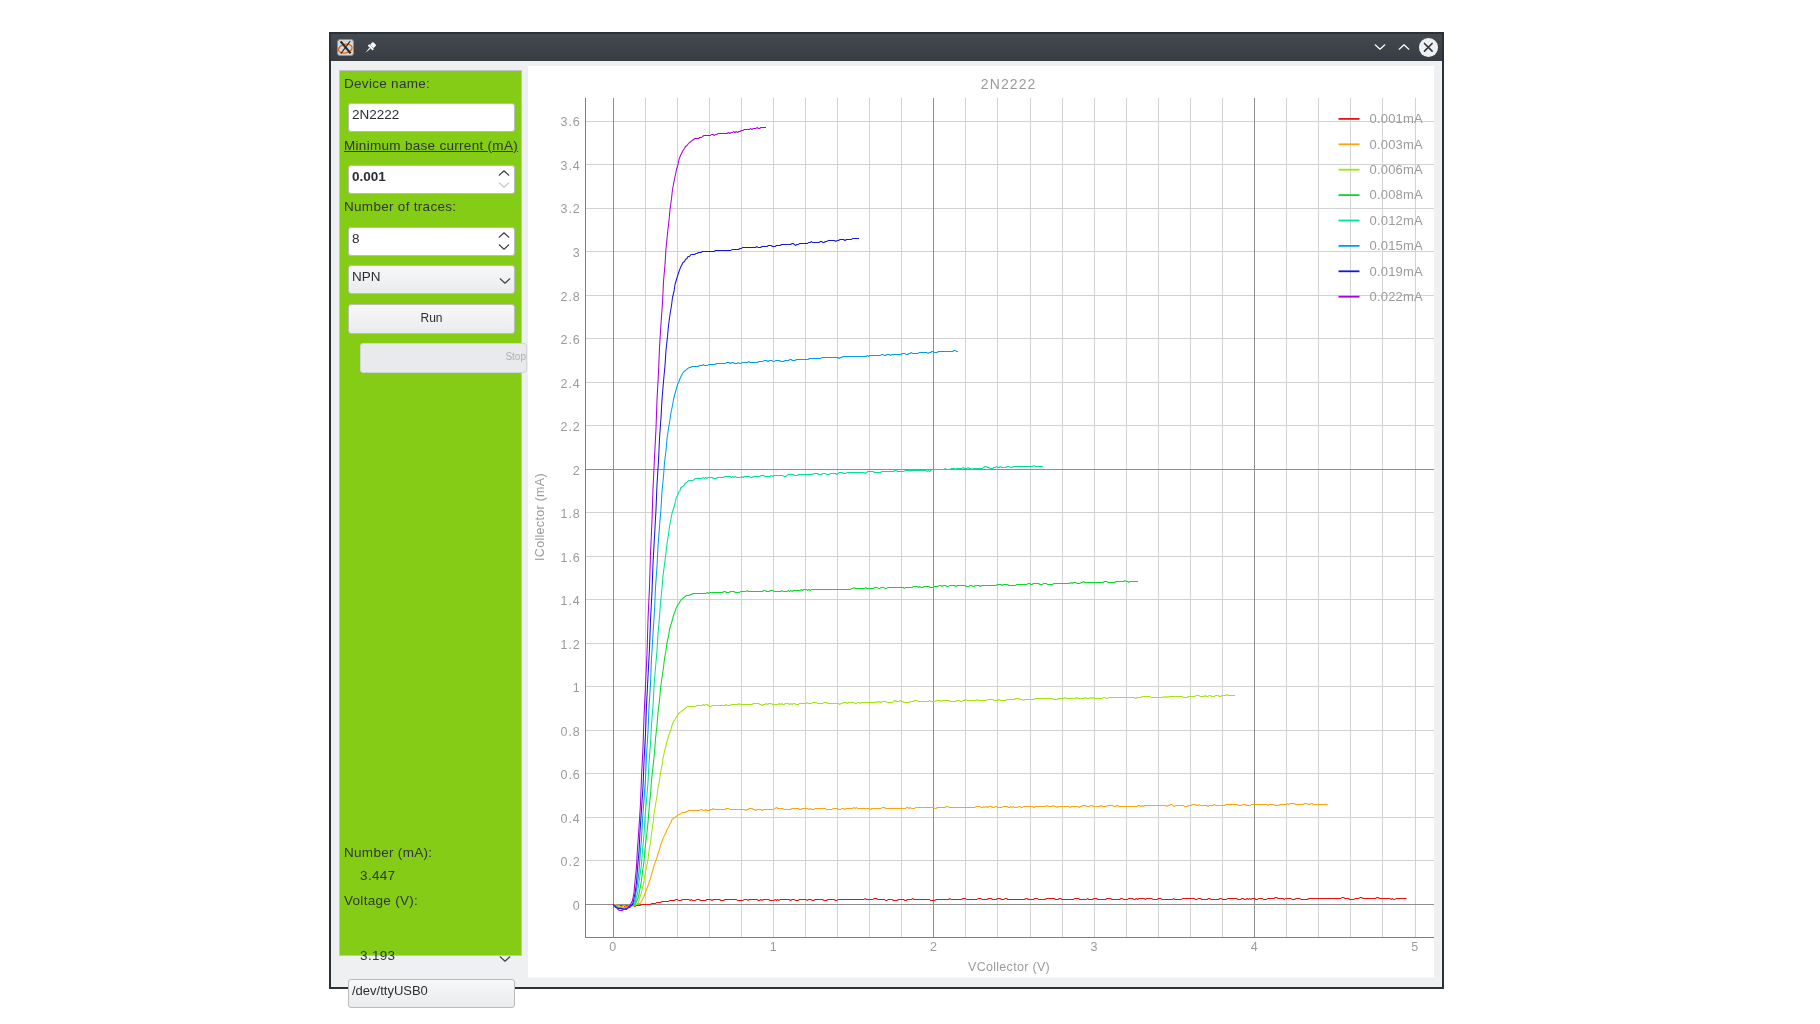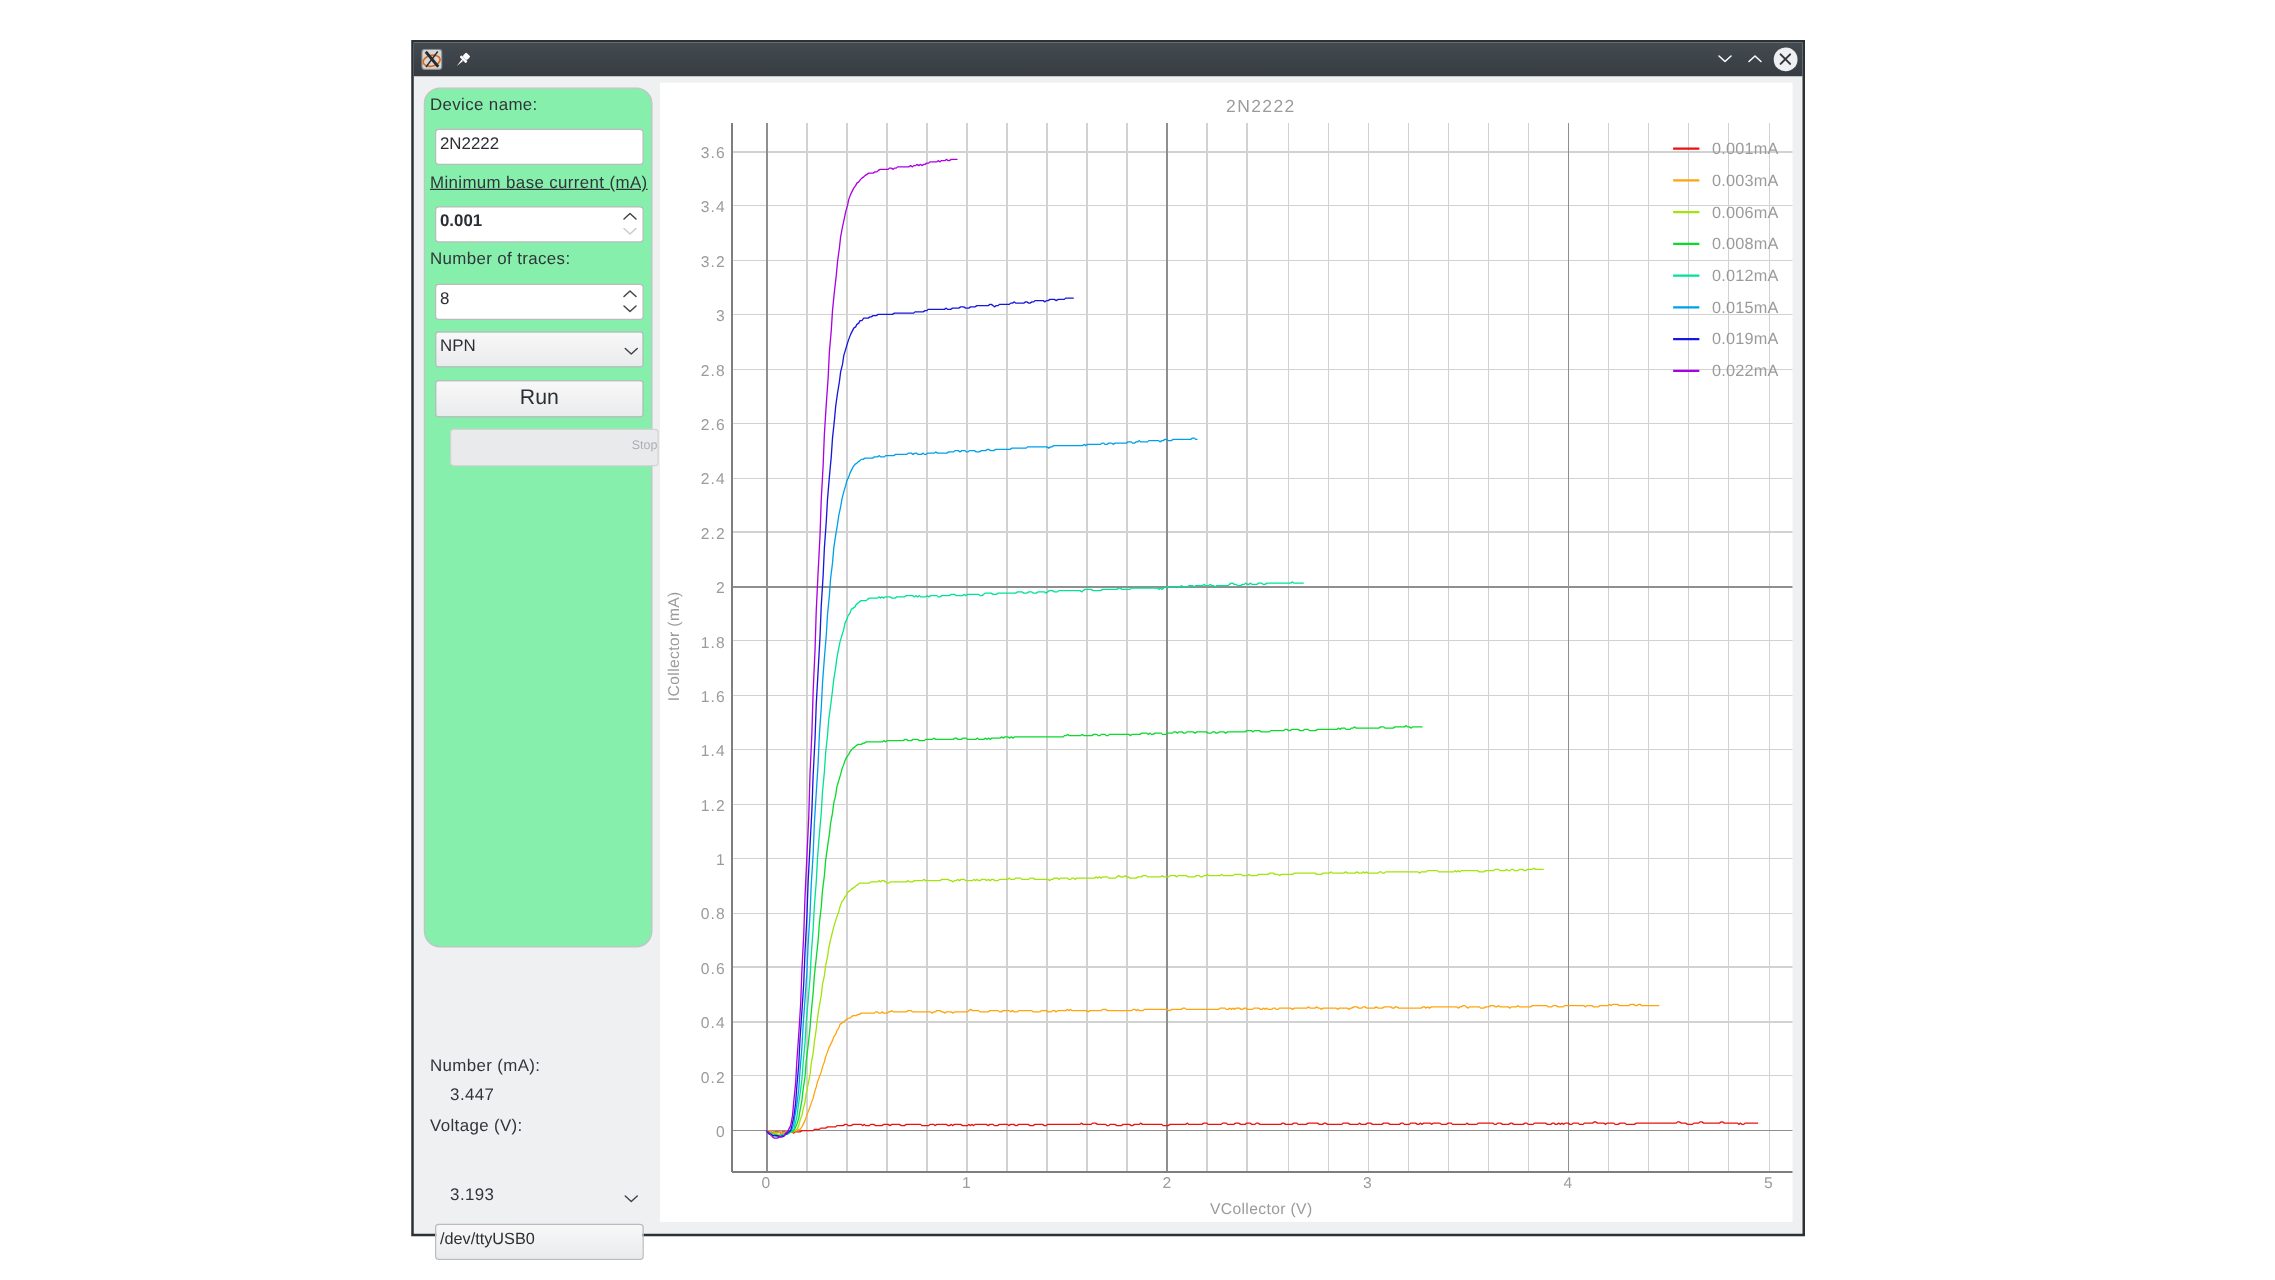--- a/index.html
+++ b/index.html
@@ -29,21 +29,21 @@
       </svg>
     <svg style="position:absolute;left:1066.6px;top:9.200000000000003px" width="12" height="8" viewBox="0 0 12 8">
         <path d="M1.2 6.2 L6 1.8 L10.8 6.2" stroke="#fcfcfc" stroke-width="1.25" fill="none" stroke-linecap="round" stroke-linejoin="round"></path>
       </svg>
     <div class="abs" style="left:1088px;top:4.299999999999997px;width:18.6px;height:18.6px;border-radius:50%;background:#eff0f1"></div>
     <svg class="abs" style="left:1088px;top:4.299999999999997px" width="18.6" height="18.6" viewBox="0 0 18.6 18.6">
       <path d="M5.5 5.5 L13.1 13.1 M13.1 5.5 L5.5 13.1" stroke="#33383d" stroke-width="1.65" stroke-linecap="round"></path>
     </svg>
   </div>
 
-  <div class="abs" style="left:7.8px;top:36.2px;width:183.7px;height:688px;background:#86efac;border:1px solid #c1c3c4;border-radius:13px;">
+  <div class="abs" style="left:7.8px;top:36.2px;width:183.7px;height:886px;background:#84cc16;border:1px solid #c1c3c4;border-radius:0;">
     <div class="lbl" style="left:4.2px;top:5.8px;">Device name:</div>
     <div class="abs" style="left:8.2px;top:31.8px;width:167px;height:29px;background:#fff;border:1px solid #b9bbbc;border-radius:3px;font-size:13.5px;color:#2b2f33;line-height:21px;padding-left:3px;">2N2222</div>
     <div class="lbl" style="left:4.2px;top:67.6px;text-decoration:underline;">Minimum base current (mA)</div>
     <div class="abs" style="left:8.2px;top:93.8px;width:167px;height:29px;background:#fff;border:1px solid #b9bbbc;border-radius:3px;font-size:13.5px;color:#2b2f33;line-height:21px;padding-left:3px;font-weight:bold;">0.001</div>
     <svg style="position:absolute;left:158.7px;top:98.3px" width="12" height="8" viewBox="0 0 12 8">
         <path d="M1.2 6.2 L6 1.8 L10.8 6.2" stroke="#41464b" stroke-width="1.2" fill="none" stroke-linecap="round" stroke-linejoin="round"></path>
       </svg>
     <svg style="position:absolute;left:158.7px;top:109.8px" width="12" height="8" viewBox="0 0 12 8">
         <path d="M1.2 1.8 L6 6.2 L10.8 1.8" stroke="#c9cbcc" stroke-width="1.2" fill="none" stroke-linecap="round" stroke-linejoin="round"></path>
       </svg>
@@ -52,21 +52,21 @@
     <svg style="position:absolute;left:158.7px;top:160.3px" width="12" height="8" viewBox="0 0 12 8">
         <path d="M1.2 6.2 L6 1.8 L10.8 6.2" stroke="#41464b" stroke-width="1.2" fill="none" stroke-linecap="round" stroke-linejoin="round"></path>
       </svg>
     <svg style="position:absolute;left:158.7px;top:171.8px" width="12" height="8" viewBox="0 0 12 8">
         <path d="M1.2 1.8 L6 6.2 L10.8 1.8" stroke="#41464b" stroke-width="1.2" fill="none" stroke-linecap="round" stroke-linejoin="round"></path>
       </svg>
     <div class="abs" style="left:8.2px;top:193.8px;width:167px;height:29px;background:linear-gradient(#f8f8f9,#eaebec);border:1px solid #b9bbbc;border-radius:3px;font-size:13.5px;color:#2b2f33;line-height:21px;padding-left:3px;">NPN</div>
     <svg style="position:absolute;left:159.7px;top:205.8px" width="12" height="8" viewBox="0 0 12 8">
         <path d="M1.2 1.8 L6 6.2 L10.8 1.8" stroke="#41464b" stroke-width="1.2" fill="none" stroke-linecap="round" stroke-linejoin="round"></path>
       </svg>
-    <div class="abs" style="left:8.2px;top:232.8px;width:167px;height:30px;background:linear-gradient(#f8f8f9,#eaebec);border:1px solid #b9bbbc;border-radius:3px;font-size:17px;color:#2b2f33;line-height:26px;text-align:center;">Run</div>
+    <div class="abs" style="left:8.2px;top:232.8px;width:167px;height:30px;background:linear-gradient(#f8f8f9,#eaebec);border:1px solid #b9bbbc;border-radius:3px;font-size:12px;color:#2b2f33;line-height:26px;text-align:center;">Run</div>
     <div class="abs" style="left:8.2px;top:271.8px;width:167px;height:30px;background:#e9eaeb;border:1px solid #d2d3d4;border-radius:3px;font-size:10px;color:#aab0b5;line-height:26px;text-align:right;margin-left:12px;">Stop</div>
     <div class="lbl" style="left:4.2px;top:774.4px;">Number (mA):</div>
     <div class="lbl" style="left:20.3px;top:797.4px;">3.447</div>
     <div class="lbl" style="left:4.2px;top:822.4px;">Voltage (V):</div>
     <div class="lbl" style="left:20.3px;top:846.4px;margin-top:31px;">3.193</div>
     <div class="abs" style="left:8.2px;top:871.8px;width:167px;height:29px;background:linear-gradient(#f8f8f9,#eaebec);border:1px solid #b9bbbc;border-radius:3px;font-size:13px;color:#2b2f33;line-height:21px;padding-left:3px;margin-top:36px;">/dev/ttyUSB0</div>
     <svg style="position:absolute;left:159.7px;top:883.8px" width="12" height="8" viewBox="0 0 12 8">
         <path d="M1.2 1.8 L6 6.2 L10.8 1.8" stroke="#41464b" stroke-width="1.2" fill="none" stroke-linecap="round" stroke-linejoin="round"></path>
       </svg>
   </div>

